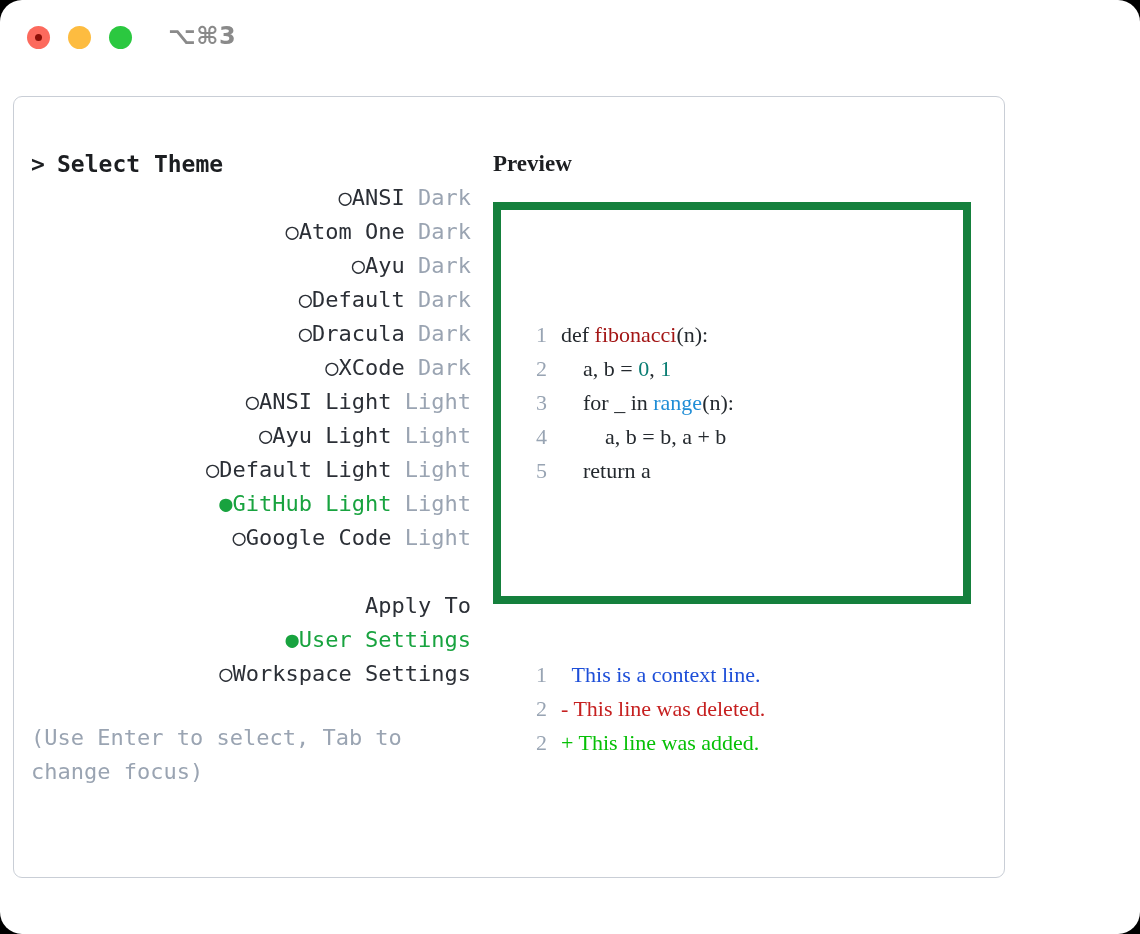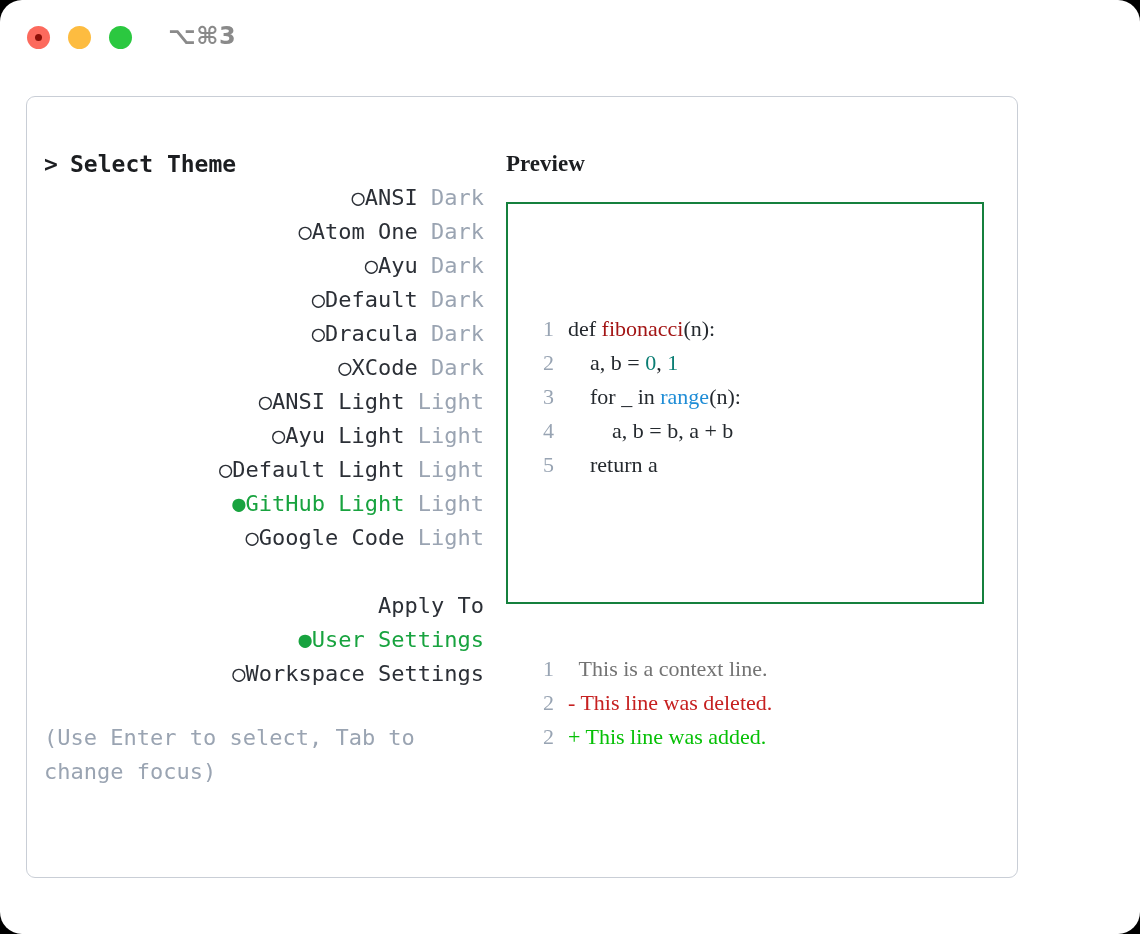--- a/index.html
+++ b/index.html
@@ -64,21 +64,21 @@
     font-size: 24px;
     font-weight: bold;
     color: #8a8a8a;
     letter-spacing: 0.5px;
     font-family: "DejaVu Sans", "Liberation Sans", sans-serif;
   }
 
   
   .panel {
     position: absolute;
-    left: 26px; top: 96px;
+    left: 13px; top: 96px;
     width: 992px;
     height: 782px;
     border: 1.5px solid #c9ced6;
     border-radius: 9px;
     box-sizing: border-box;
     background: #ffffff;
   }
 
   .columns {
     position: absolute;
@@ -146,21 +146,21 @@
   .preview-head {
     font-size: 23px;
     font-weight: bold;
     color: #1c1e21;
     line-height: 34px;
   }
   .preview-box {
     margin-top: 21px;
     width: 478px;
     height: 402px;
-    border: 2px solid #15803d;
+    border: 8px solid #15803d;
     box-sizing: border-box;
     background: #ffffff;
     position: relative;
   }
   .code {
     position: absolute;
     left: 20px;
     top: 40px;
     font-size: 22px;
     line-height: 34px;
@@ -170,21 +170,21 @@
     display: inline-block;
     width: 26px;
     text-align: right;
     color: #98a4b3;
     margin-right: 14px;
   }
   .tok-plain { color: #24292e; }
   .tok-func  { color: #a31515; }
   .tok-num   { color: #0a7d73; }
   .tok-fn2   { color: #1f8dd6; }
-  .diff-ctx  { color: #737373; }
+  .diff-ctx  { color: #1d4ed8; }
   .diff-del  { color: #c62020; }
   .diff-add  { color: #06c006; margin-top: 32px; }
   .blankline { display: block; height: 34px; }
 </style>
 </head>
 <body>
 
 <div class="window">
 
   <div class="titlebar">

